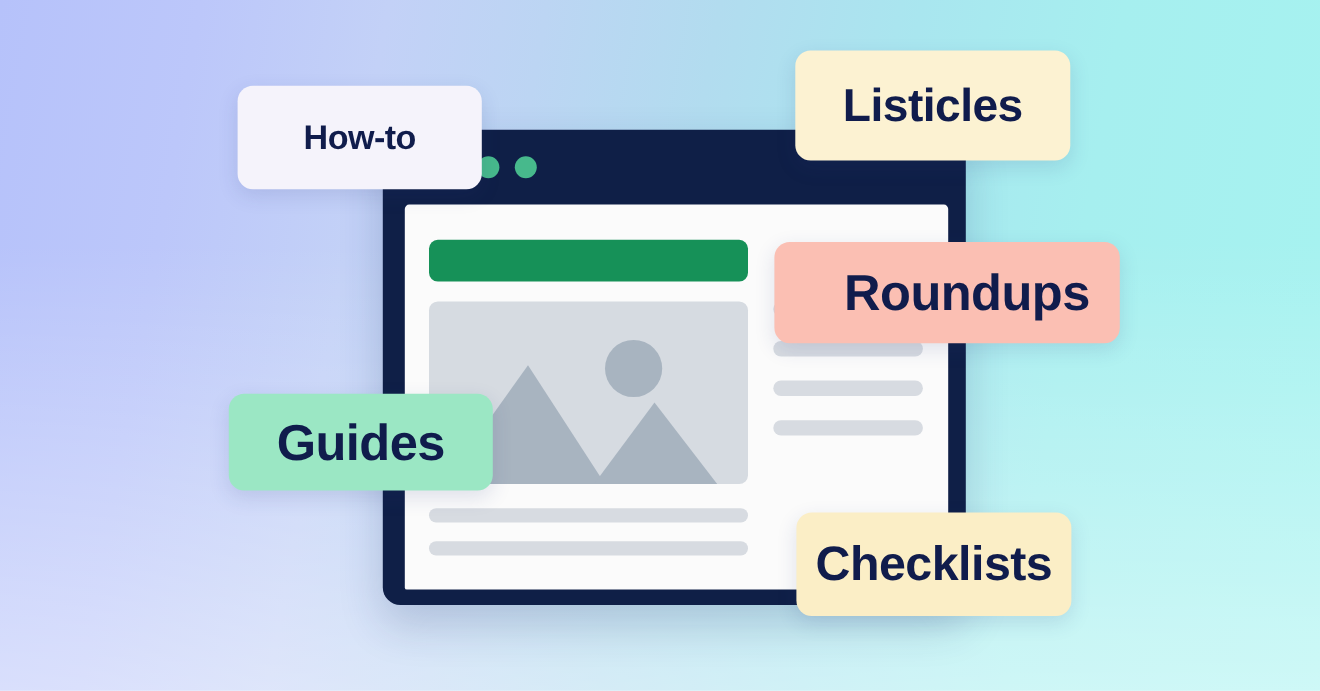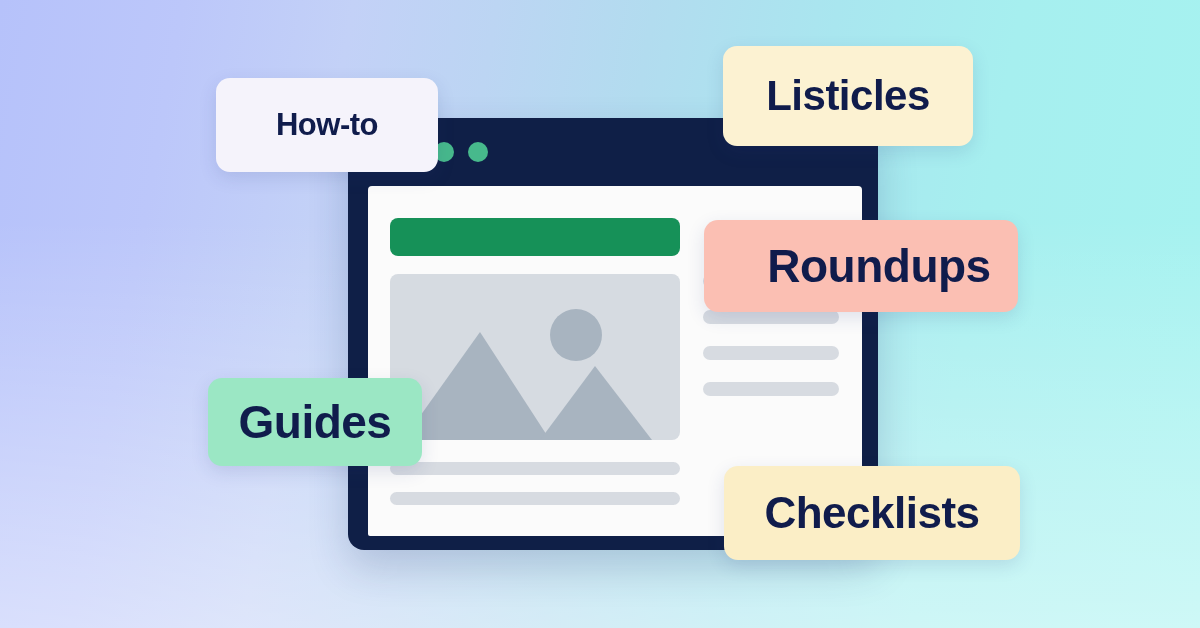--- a/index.html
+++ b/index.html
@@ -154,28 +154,27 @@
   }
   .chip-roundups {
     left: 704px;  top: 220px;
     width: 314px; height: 92px;
     background: #fbbfb3;
     font-size: 46px;
     padding-left: 36px;
   }
   .chip-guides {
     left: 208px;  top: 358px;
-    width: 214px; height: 88px;
+    width: 240px; height: 88px;
     background: #9be7c4;
     font-size: 46px;
-    margin-top: 20px;
   }
   .chip-checklists {
     left: 724px;  top: 466px;
-    width: 296px; height: 94px;
+    width: 250px; height: 94px;
     background: #fbeec6;
     font-size: 44px;
   }
 </style>
 </head>
 <body>
 
 <div id="stage">
 
   <div class="window">

